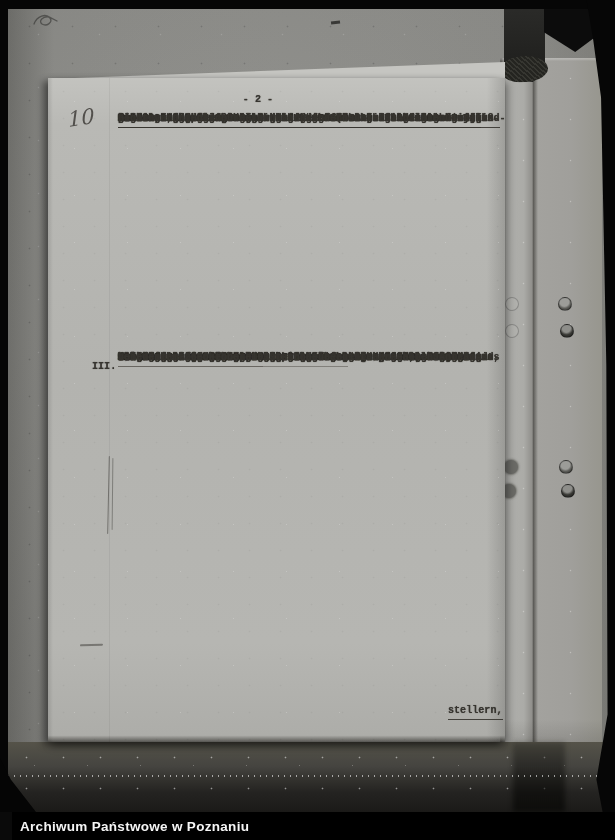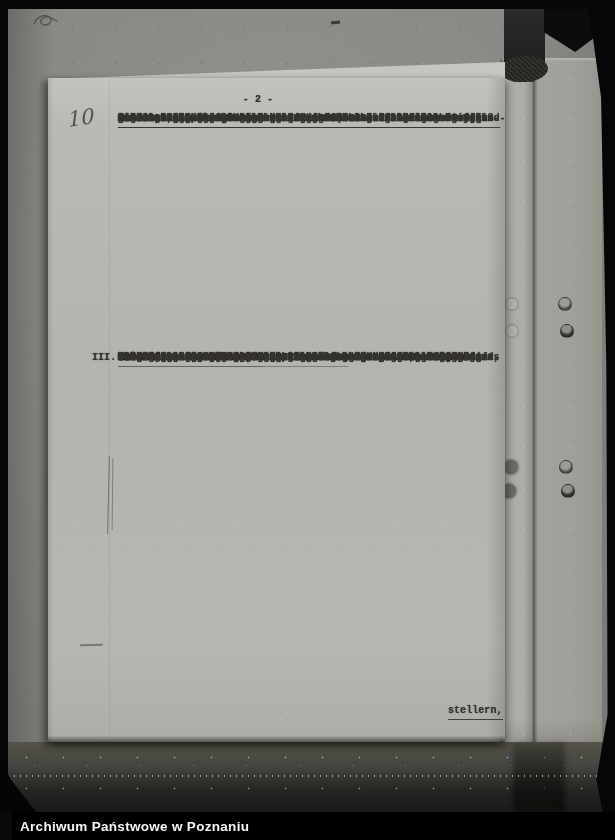--- a/index.html
+++ b/index.html
@@ -59,21 +59,21 @@
     background-size:31px 27px,53px 47px,100% 100%,100% 100%;}
   .paper-streak{left:61px;top:0;width:1px;height:100%;background:rgba(0,0,0,0.05);}
 
   .typed{font-family:"Liberation Mono","DejaVu Sans Mono",monospace;font-size:10.1px;font-weight:600;
     color:#36342f;text-shadow:0 0 0.8px rgba(54,52,47,0.85);}
   .tline{position:static;white-space:pre;}
   .para1 .tline{line-height:14.9px;}
   .para2 .tline{line-height:14.65px;}
   .para1{left:70px;top:34px;width:386px;}
   .para2{left:70px;top:273px;width:386px;}
-  .sec-label{left:44px;top:273px;line-height:14.65px;}
+  .sec-label{left:44px;top:282px;line-height:14.65px;}
   .closing{left:400px;top:626px;line-height:14.65px;}
   .pagenum{left:180px;top:16px;width:60px;text-align:center;line-height:12px;}
   .u-ink{border-bottom:1.1px solid rgba(54,52,47,0.9);}
   .u-pencil{border-bottom:1px solid rgba(80,76,70,0.5);}
 
   .handwritten{left:20px;top:28px;font-family:"DejaVu Serif",serif;font-style:italic;
     font-size:21px;color:rgba(58,56,52,0.82);transform:rotate(-9deg) skewX(-6deg);}
 
   .margin-vline{width:1.4px;height:78px;background:rgba(58,56,52,0.55);border-radius:1px;}
   .margin-dash{left:32px;top:566px;width:23px;height:2.2px;background:rgba(58,56,52,0.5);

